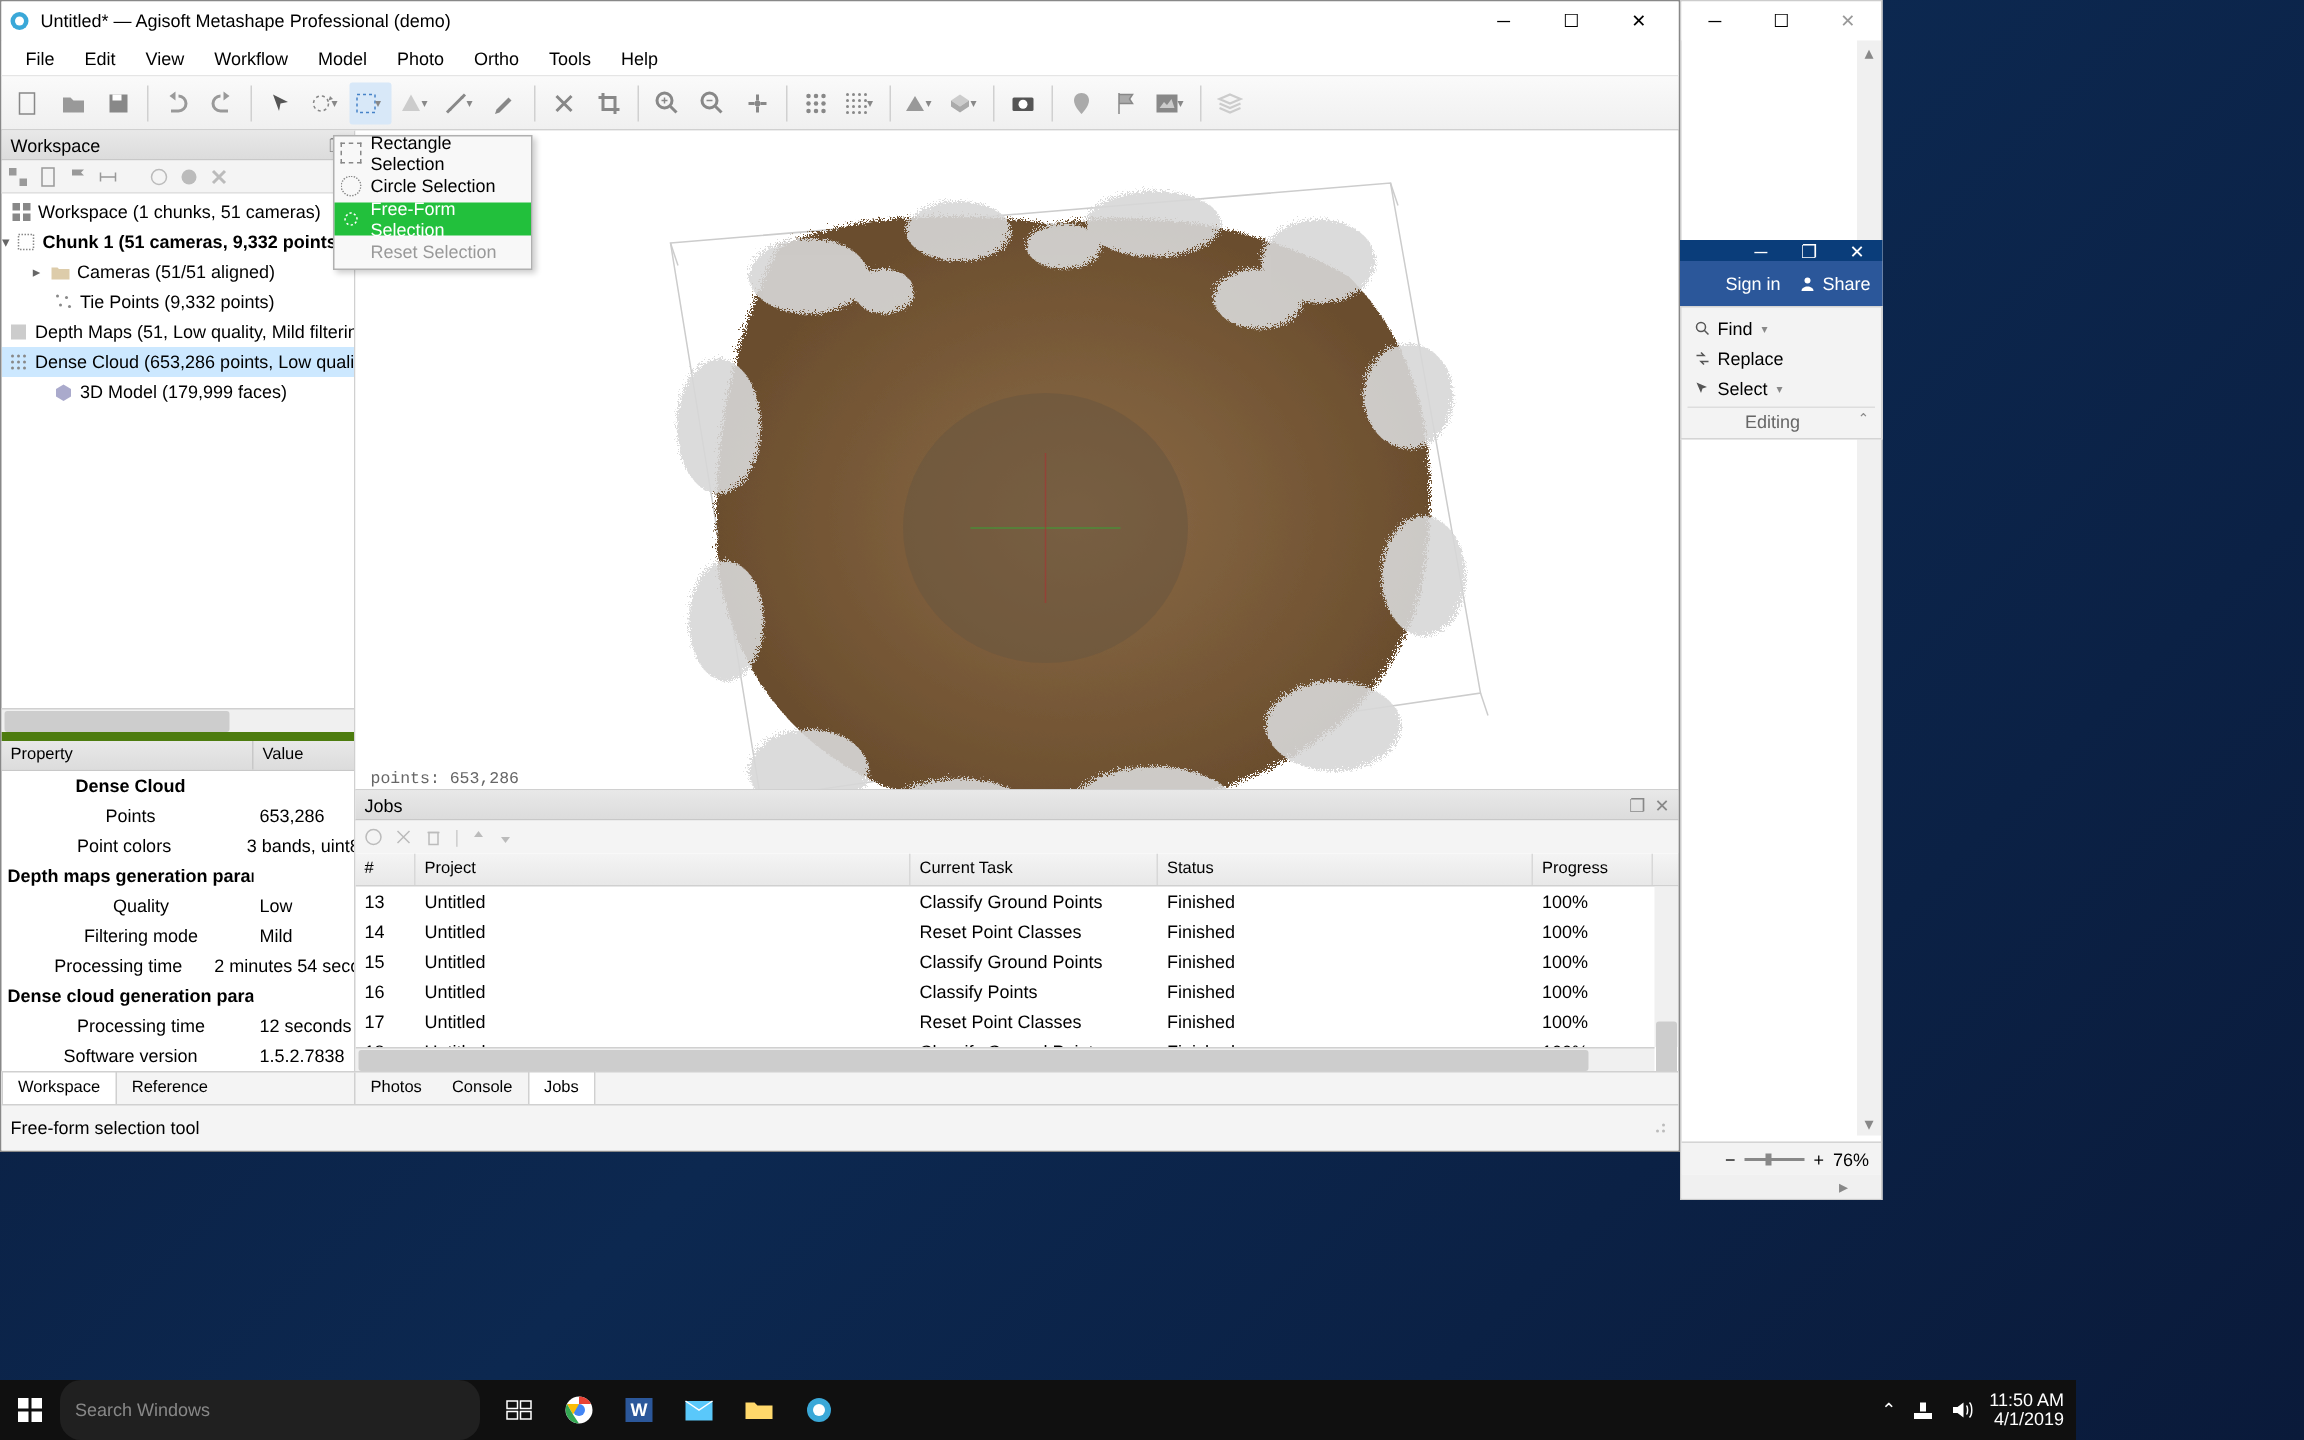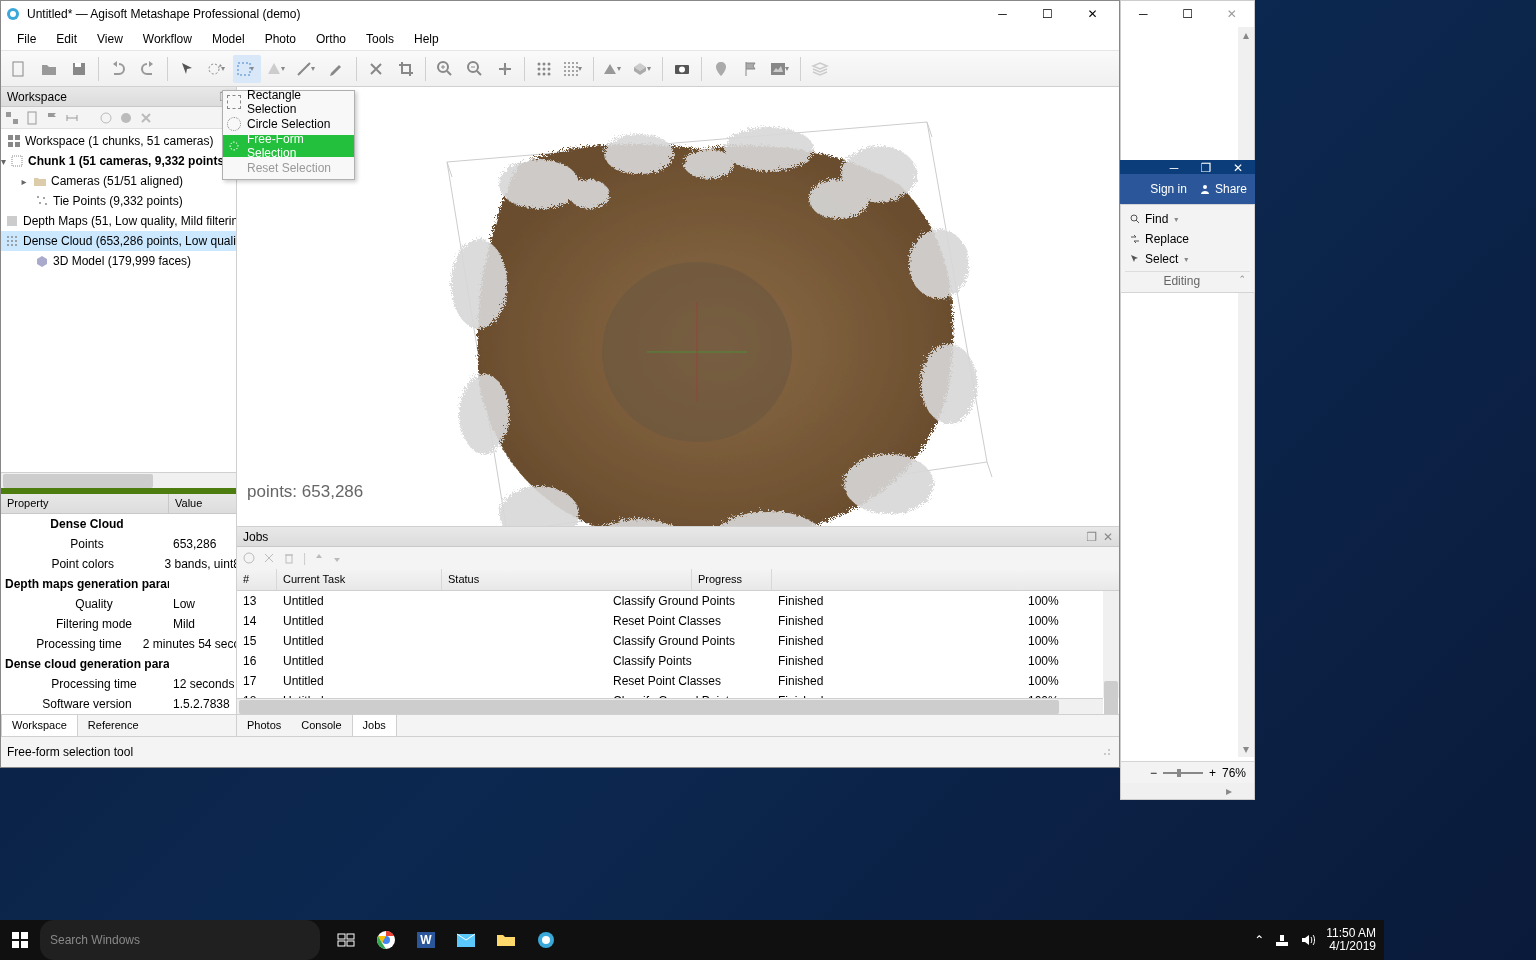--- a/index.html
+++ b/index.html
@@ -53,21 +53,21 @@
 .prop-row .k { width:168px; padding-left:4px; overflow:hidden; white-space:nowrap;}
 .prop-row .v { padding-left:4px; overflow:hidden; white-space:nowrap;}
 .prop-row.section .k { font-weight:bold;}
 .prop-row .k.sub { padding-left:18px;}
 
 .viewport { flex:1; display:flex; flex-direction:column;}
 .canvas { flex:1; background:#fff; position:relative; overflow:hidden;}
 .terrain-placeholder { position:absolute; left:150px; top:15px; width:620px; height:490px; }
 .axes { position:absolute; right:12px; bottom:60px; font-size:10px;}
 .axes-lines { position:absolute; bottom:8px; left:8px; width:42px; height:42px;}
-.points-label { position:absolute; left:10px; bottom:24px; color:#666; font-size:17px;}
+.points-label { position:absolute; left:10px; bottom:0; color:#666; font-size:11px;font-family:Liberation Mono, monospace;}
 
 .jobs-panel { height:188px; border-top:1px solid #d0d0d0; display:flex; flex-direction:column;}
 .jobs-toolbar { height:22px; background:#f4f4f4; display:flex; align-items:center; padding:0 6px; gap:8px;}
 .jobs-table { flex:1; overflow:hidden; position:relative;}
 .jobs-head { height:22px; background:linear-gradient(#f4f4f4,#e8e8e8); border-bottom:1px solid #d0d0d0; display:flex;}
 .jobs-head div { padding:4px 6px; border-right:1px solid #d8d8d8; font-size:11px;}
 .jobs-body { overflow:auto;}
 .job-row { height:20px; display:flex; align-items:center;}
 .job-row div { padding:0 6px; overflow:hidden;}
 .c-num{width:40px;} .c-proj{width:330px;} .c-task{width:165px;} .c-status{width:250px;} .c-prog{width:80px;}
@@ -621,20 +621,21 @@
           <svg width="10" height="12" viewBox="0 0 10 12">
               <path d="M5 2l3 4H2z" fill="#bbb"></path>
             </svg>
           <svg width="10" height="12" viewBox="0 0 10 12">
               <path d="M5 10L2 6h6z" fill="#bbb"></path>
             </svg>
         </div>
         <div class="jobs-table">
           <div class="jobs-head">
             <div class="c-num">#</div>
+            <div class="c-proj">Project</div>
             <div class="c-task">Current Task</div>
             <div class="c-status">Status</div>
             <div class="c-prog">Progress</div>
           </div>
           <div class="jobs-body" id="jobs-body">
               <div class="job-row">
                 <div class="c-num">13</div>
                 <div class="c-proj">Untitled</div>
                 <div class="c-task">Classify Ground Points</div>
                 <div class="c-status">Finished</div>

